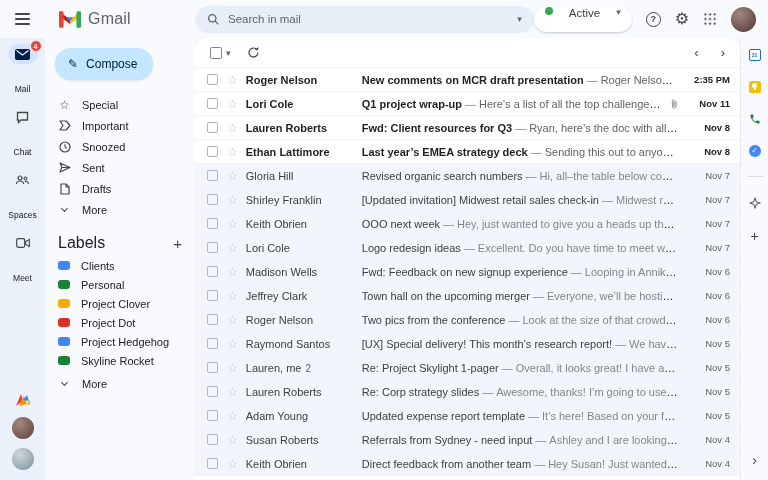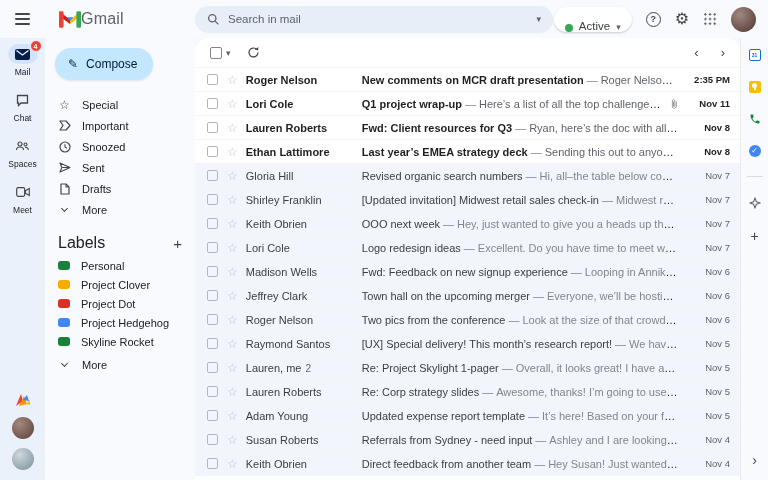--- a/index.html
+++ b/index.html
@@ -6,40 +6,40 @@
   html,body { width:768px; height:480px; overflow:hidden; }
   body { font-family:"Liberation Sans","DejaVu Sans",sans-serif; background:#f6f8fc; color:#202124; }
   .app { width:768px; height:480px; display:flex; flex-direction:column; }
 
   
   .topbar { height:38px; flex:0 0 38px; display:flex; align-items:center; background:#f8fafd; }
   .tb-left { width:195px; flex:0 0 195px; display:flex; align-items:center; }
   .hamburger { width:45px; display:flex; justify-content:center; cursor:pointer; }
   .hamburger .bars { display:flex; flex-direction:column; gap:3px; }
   .hamburger .bars i { display:block; width:15px; height:2px; background:#444746; border-radius:1px; }
-  .logo { display:flex; align-items:center; margin-left:14px; }
+  .logo { display:flex; align-items:center; gap:7px; margin-left:14px; }
   .logo-text { font-size:16px; color:#5f6368; letter-spacing:.2px; }
   .search { width:358px; height:27px; background:#e8eef7; border-radius:14px; display:flex; align-items:center; padding:0 12px; gap:8px; }
   .search-text { font-size:11.5px; color:#5f6368; flex:1; }
   .caret { font-size:9px; color:#5f6368; }
   .tb-right { flex:1; display:flex; align-items:center; justify-content:flex-end; gap:14px; padding-right:12px; }
-  .active-chip { background:#fff; border-radius:13px; height:25px; display:flex; align-items:flex-end; gap:6px; padding:0 11px; box-shadow:0 1px 2px rgba(60,64,67,.25); }
+  .active-chip { background:#fff; border-radius:13px; height:25px; display:flex; align-items:flex-start; gap:16px; padding:0 11px; box-shadow:0 1px 2px rgba(60,64,67,.25); }
   .green-dot { width:8px; height:8px; border-radius:50%; background:#34a853; }
   .active-chip span.lbl { font-size:11.5px; color:#3c4043; font-weight:500; }
   .help-icon { width:15px; height:15px; border:1.4px solid #444746; border-radius:50%; font-size:9px; font-weight:700; color:#444746; display:flex; align-items:center; justify-content:center; }
   .gear { font-size:16px; color:#444746; line-height:1; }
   .grid-icon { width:14px; height:14px; background:radial-gradient(circle,#5f6368 1.1px,transparent 1.3px); background-size:4.7px 4.7px; }
   .avatar { width:25px; height:25px; border-radius:50%; background:radial-gradient(circle at 35% 30%,#a1887f,#4e342e); }
 
   
   .body { flex:1; display:flex; min-height:0; }
 
   
   .rail { width:45px; flex:0 0 45px; background:#ebf1fb; display:flex; flex-direction:column; align-items:center; padding-top:6px; gap:13px; }
-  .rail-item { display:flex; flex-direction:column; align-items:center; gap:3px; cursor:pointer; }
+  .rail-item { display:flex; flex-direction:column; align-items:center; gap:20px; cursor:pointer; }
   .rail-pill { position:relative; width:30px; height:20px; border-radius:10px; display:flex; align-items:center; justify-content:center; }
   .rail-item.active .rail-pill { background:#d3e3fd; }
   .rail-badge { position:absolute; top:-4px; right:-4px; min-width:12px; height:12px; border-radius:7px; background:#ea4335; border:1.5px solid #ebf1fb; color:#fff; font-size:7px; font-weight:700; display:flex; align-items:center; justify-content:center; padding:0 2px; }
   .rail-label { font-size:8.5px; color:#202124; }
   .rail-bottom { margin-top:auto; display:flex; flex-direction:column; align-items:center; gap:9px; padding-bottom:10px; }
   .mini-avatar { width:22px; height:22px; border-radius:50%; }
   .mini-avatar.a1 { background:radial-gradient(circle at 35% 30%,#a1887f,#5d4037); }
   .mini-avatar.a2 { background:radial-gradient(circle at 35% 30%,#cfd8dc,#78909c); }
 
   
@@ -247,20 +247,24 @@
         <span>More</span>
       </div>
 
       <div class="labels-head">
         <span class="labels-title">Labels</span>
         <span class="plus-sm">+</span>
       </div>
 
       <div>
 
+          <div class="label-item">
+            <span class="label-chip" style="background: rgb(66, 133, 244);"></span>
+            <span>Clients</span>
+          </div>
 
           <div class="label-item">
             <span class="label-chip" style="background: rgb(24, 128, 56);"></span>
             <span>Personal</span>
           </div>
 
           <div class="label-item">
             <span class="label-chip" style="background: rgb(249, 171, 0);"></span>
             <span>Project Clover</span>
           </div>

